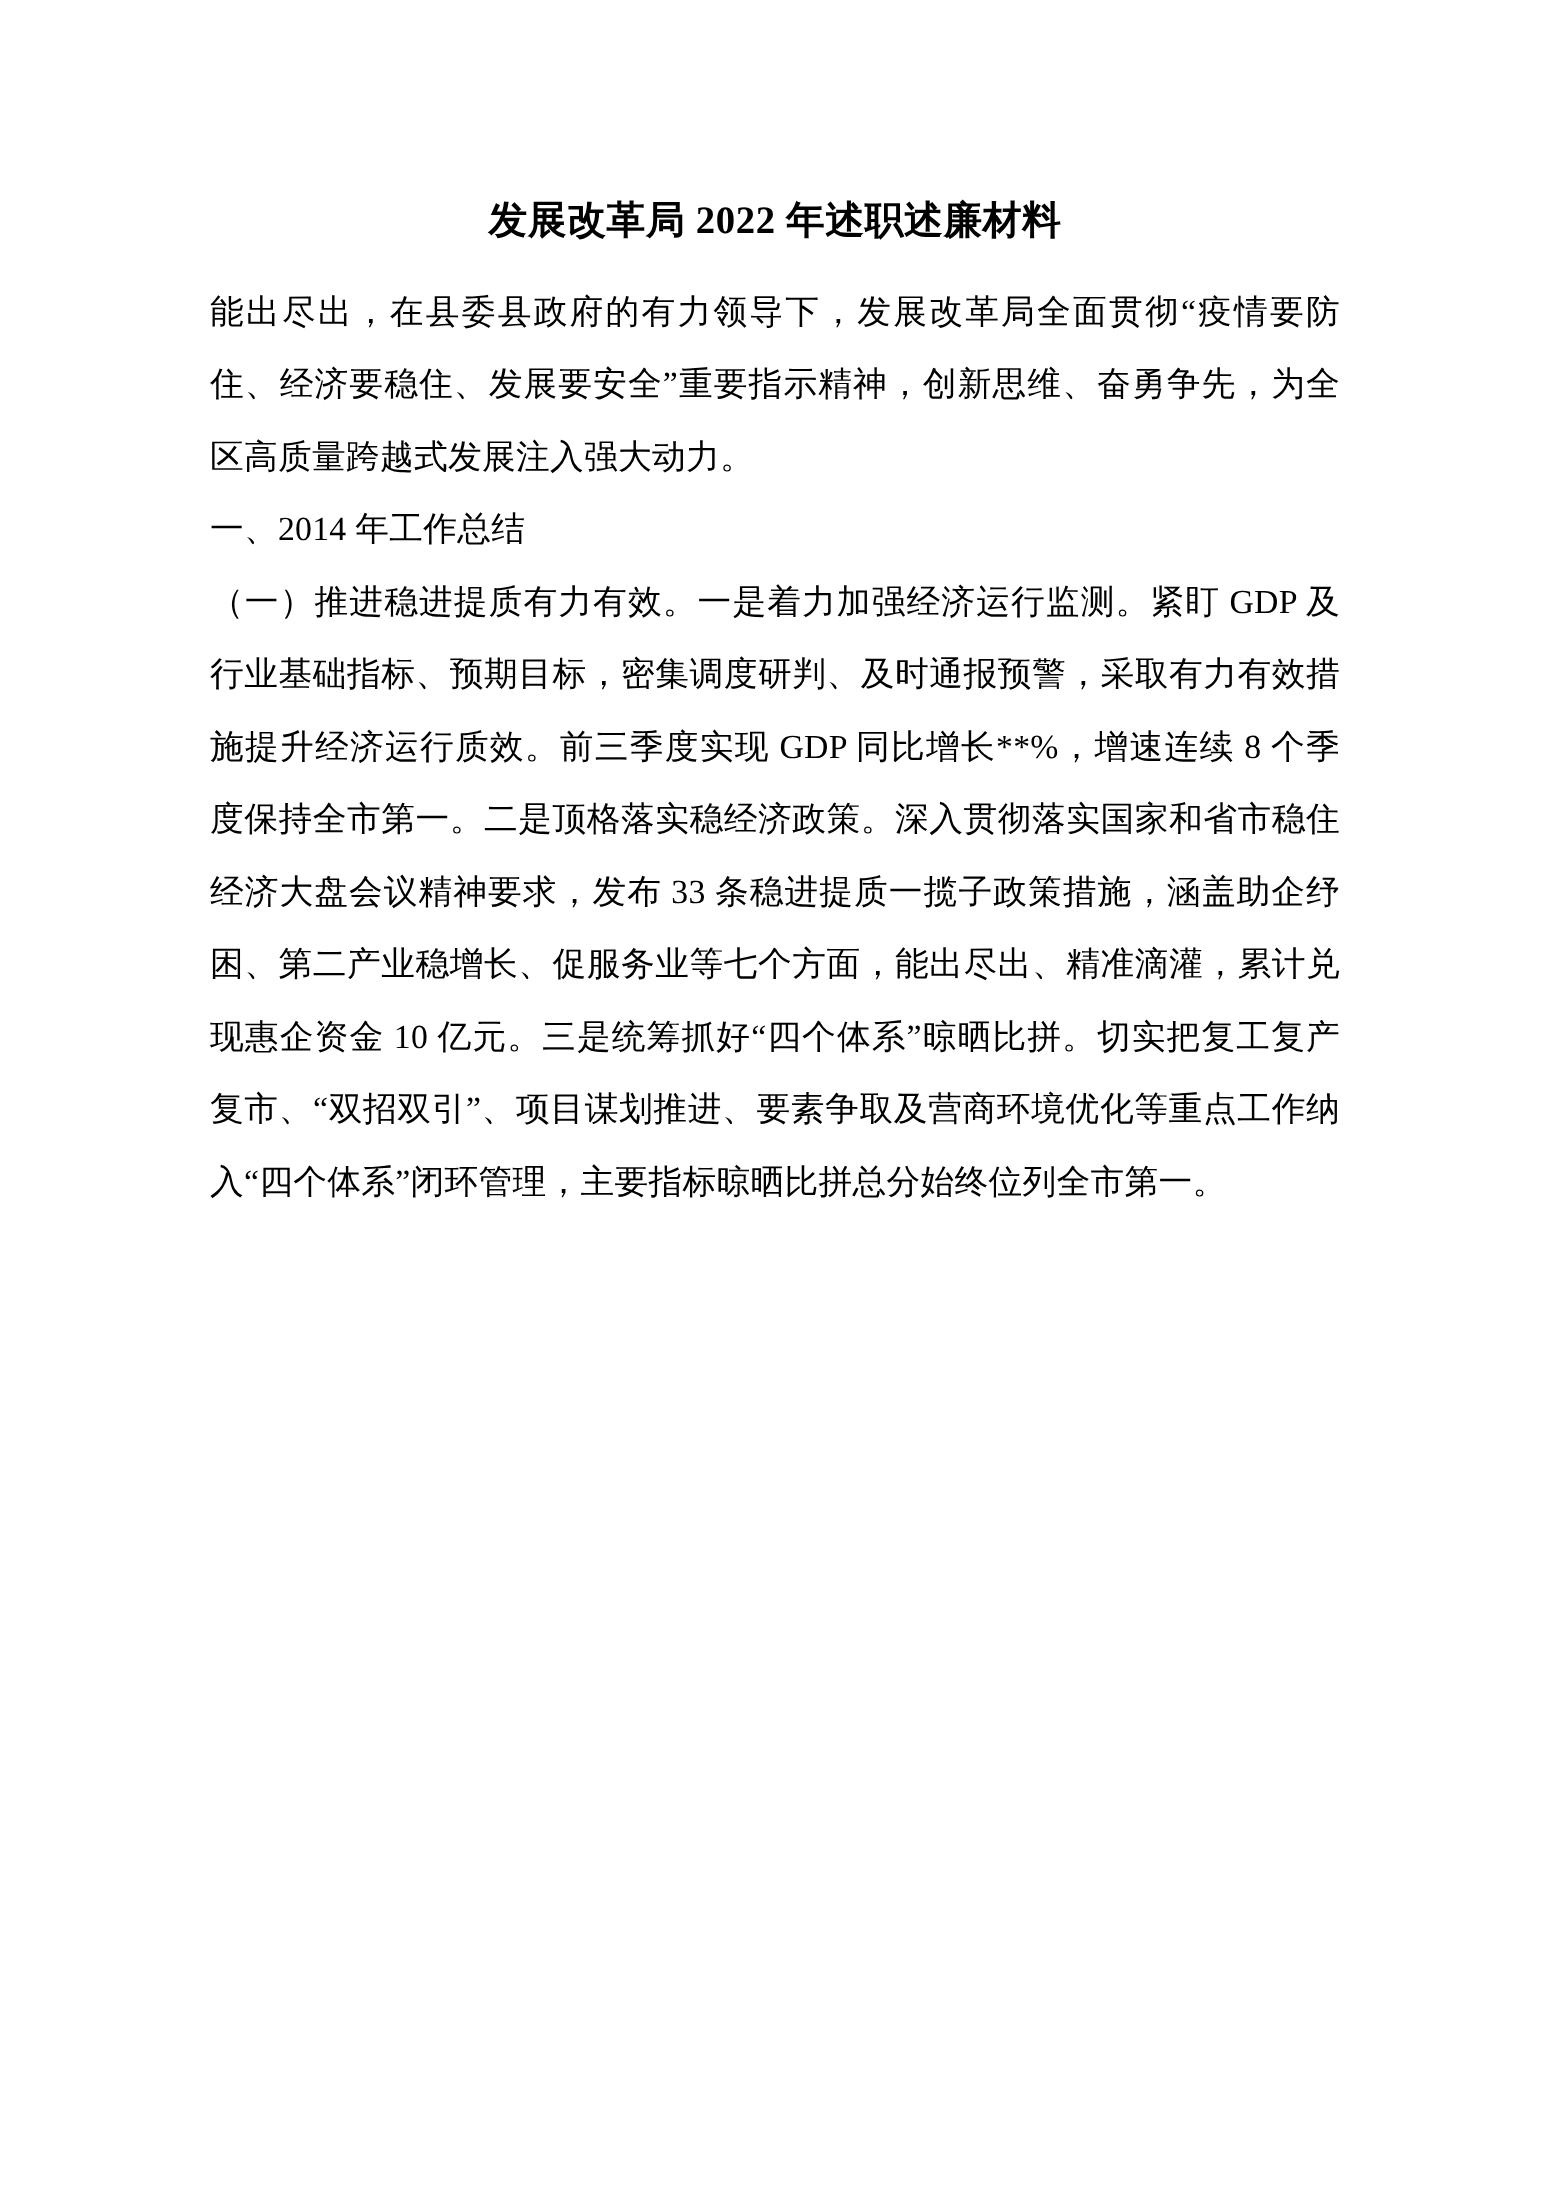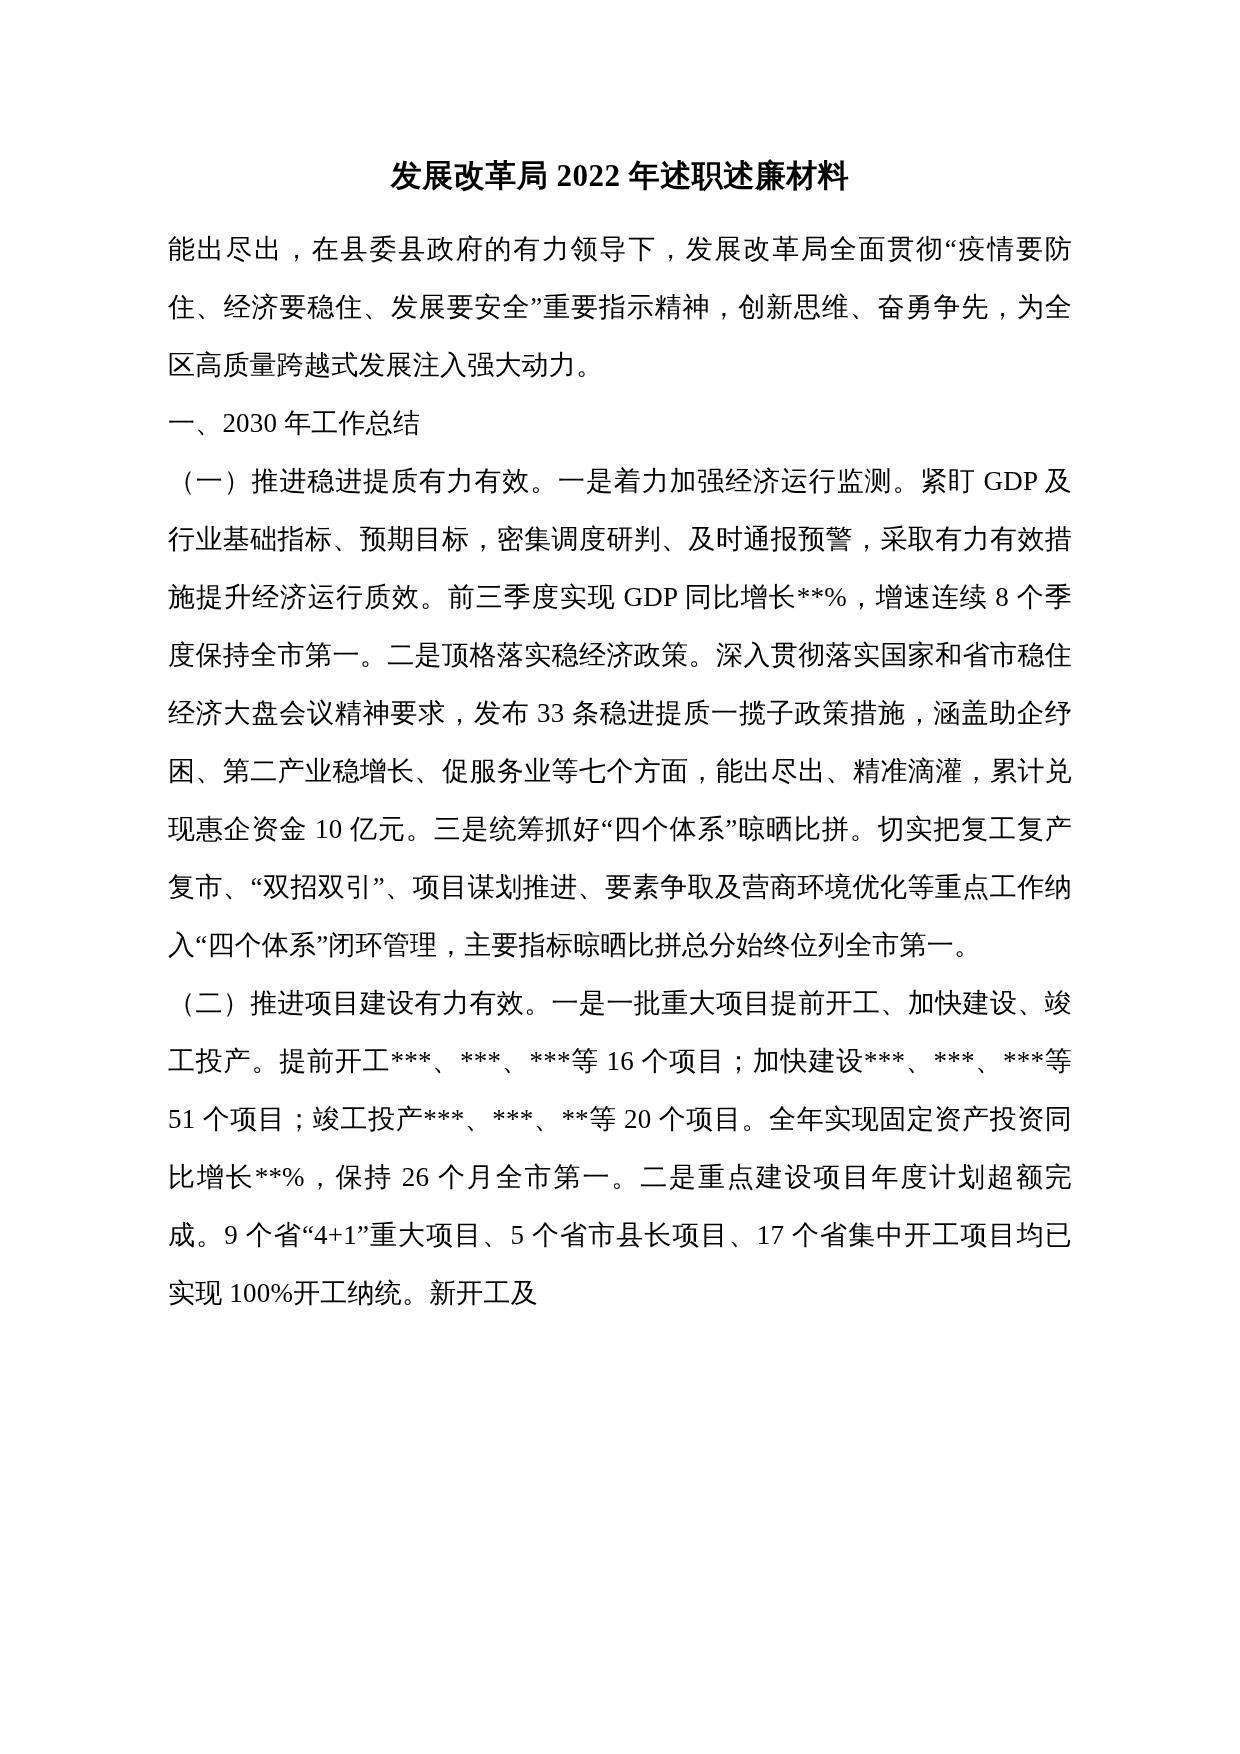--- a/index.html
+++ b/index.html
@@ -37,18 +37,17 @@
   }
 </style>
 </head>
 <body>
 
 <div class="page">
   <h1 class="doc-title">发展改革局 2022 年述职述廉材料</h1>
 
   <p class="para">能出尽出，在县委县政府的有力领导下，发展改革局全面贯彻“疫情要防住、经济要稳住、发展要安全”重要指示精神，创新思维、奋勇争先，为全区高质量跨越式发展注入强大动力。</p>
 
-  <p class="para">一、2030 年工作总结</p>
+  <p class="para">一、2014 年工作总结</p>
 
   <p class="para">（一）推进稳进提质有力有效。一是着力加强经济运行监测。紧盯 GDP 及行业基础指标、预期目标，密集调度研判、及时通报预警，采取有力有效措施提升经济运行质效。前三季度实现 GDP 同比增长**%，增速连续 8 个季度保持全市第一。二是顶格落实稳经济政策。深入贯彻落实国家和省市稳住经济大盘会议精神要求，发布 33 条稳进提质一揽子政策措施，涵盖助企纾困、第二产业稳增长、促服务业等七个方面，能出尽出、精准滴灌，累计兑现惠企资金 10 亿元。三是统筹抓好“四个体系”晾晒比拼。切实把复工复产复市、“双招双引”、项目谋划推进、要素争取及营商环境优化等重点工作纳入“四个体系”闭环管理，主要指标晾晒比拼总分始终位列全市第一。</p>
 
-  <p class="para">（二）推进项目建设有力有效。一是一批重大项目提前开工、加快建设、竣工投产。提前开工***、***、***等 16 个项目；加快建设***、***、***等 51 个项目；竣工投产***、***、**等 20 个项目。全年实现固定资产投资同比增长**%，保持 26 个月全市第一。二是重点建设项目年度计划超额完成。9 个省“4+1”重大项目、5 个省市县长项目、17 个省集中开工项目均已实现 100%开工纳统。新开工及</p>
 </div>
 
 </body></html>

